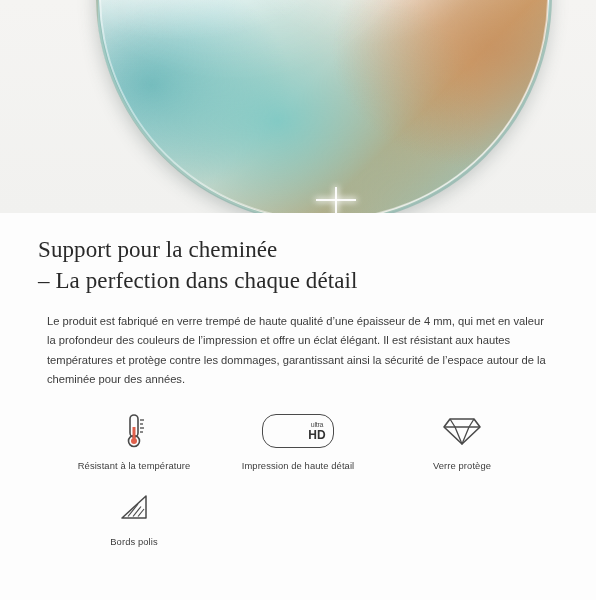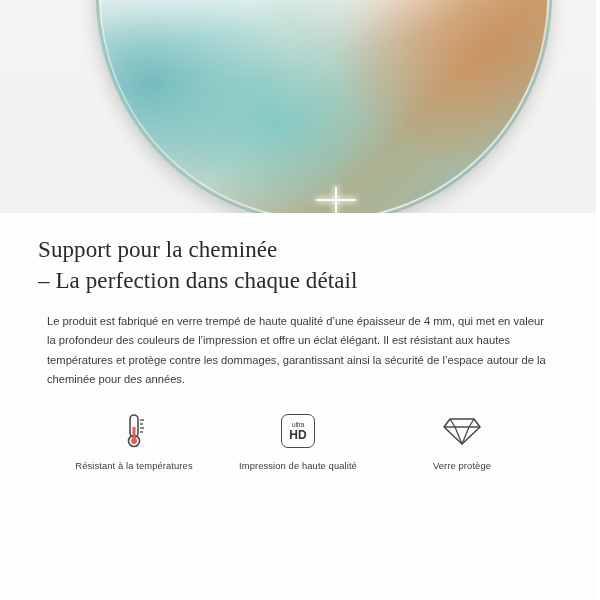--- a/index.html
+++ b/index.html
@@ -150,26 +150,27 @@
     margin-top: 7px;
     font-size: 9.4px;
     color: #3c3c3c;
     text-align: center;
     letter-spacing: 0.1px;
   }
   .ultrahd {
     width: 32px;
     height: 32px;
     border: 1.6px solid #4a4a4a;
-    border-radius: 7px;
+    border-radius: 14px;
     display: flex;
     flex-direction: column;
     align-items: center;
     justify-content: center;
     line-height: 1;
+    padding-left: 38px;
   }
   .ultrahd .u-small {
     font-size: 7px;
     color: #4a4a4a;
     letter-spacing: -0.2px;
   }
   .ultrahd .u-big {
     font-size: 12px;
     font-weight: bold;
     color: #333;
@@ -206,42 +207,53 @@
             <rect x="13" y="4" width="8" height="22" rx="4" fill="none" stroke="#4a4a4a" stroke-width="1.6"></rect>
             <circle cx="17" cy="30" r="5.5" fill="none" stroke="#4a4a4a" stroke-width="1.6"></circle>
             <circle cx="17" cy="30" r="3" fill="#e0604c"></circle>
             <rect x="15.5" y="16" width="3" height="12" fill="#e0604c"></rect>
             <line x1="23" y1="9" x2="27" y2="9" stroke="#4a4a4a" stroke-width="1.3"></line>
             <line x1="23" y1="13" x2="26" y2="13" stroke="#4a4a4a" stroke-width="1.3"></line>
             <line x1="23" y1="17" x2="27" y2="17" stroke="#4a4a4a" stroke-width="1.3"></line>
             <line x1="23" y1="21" x2="26" y2="21" stroke="#4a4a4a" stroke-width="1.3"></line>
           </svg>
         </div>
-        <div class="feature-label">Résistant à la températures</div>
+        <div class="feature-label">Résistant à la température</div>
       </div>
 
       <div class="feature">
         <div class="feature-icon">
           <div class="ultrahd">
             <span class="u-small">ultra</span>
             <span class="u-big">HD</span>
           </div>
         </div>
-        <div class="feature-label">Impression de haute qualité</div>
+        <div class="feature-label">Impression de haute détail</div>
       </div>
 
 
       <div class="feature">
         <div class="feature-icon">
           <svg width="40" height="34" viewBox="0 0 40 34">
             <path d="M8 5 H32 L38 13 L20 30 L2 13 Z" fill="none" stroke="#4a4a4a" stroke-width="1.6" stroke-linejoin="round"></path>
             <path d="M2 13 H38" stroke="#4a4a4a" stroke-width="1.3"></path>
             <path d="M8 5 L13 13 L20 30 L27 13 L32 5" fill="none" stroke="#4a4a4a" stroke-width="1.3" stroke-linejoin="round"></path>
           </svg>
         </div>
         <div class="feature-label">Verre protège</div>
       </div>
 
+      <div class="feature">
+        <div class="feature-icon">
+          <svg width="36" height="34" viewBox="0 0 36 34">
+            <path d="M6 28 H30 V6 Z" fill="none" stroke="#4a4a4a" stroke-width="1.5" stroke-linejoin="round"></path>
+            <line x1="12" y1="26.5" x2="22" y2="14" stroke="#4a4a4a" stroke-width="1.2"></line>
+            <line x1="17" y1="26.5" x2="25" y2="16.5" stroke="#4a4a4a" stroke-width="1.2"></line>
+            <line x1="22" y1="26.5" x2="28" y2="19" stroke="#4a4a4a" stroke-width="1.2"></line>
+          </svg>
+        </div>
+        <div class="feature-label">Bords polis</div>
+      </div>
 
 
     </div>
   </div>
 </div>
 
 </body></html>

